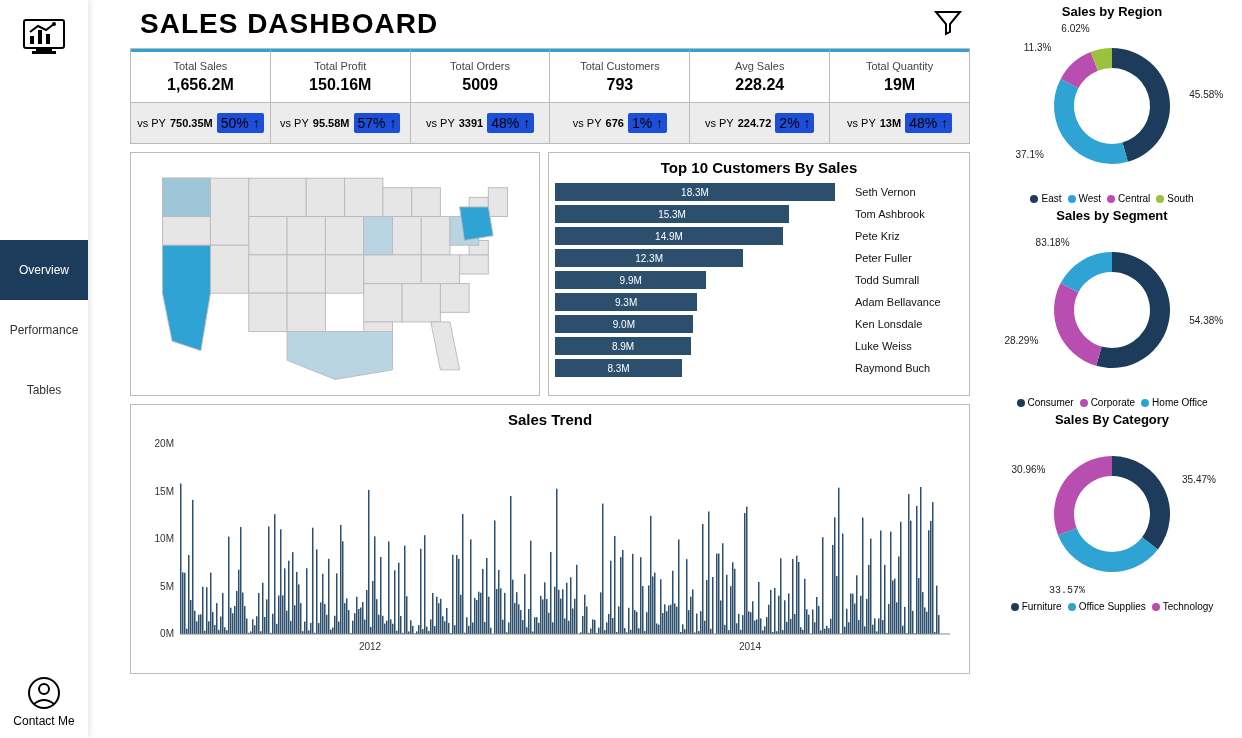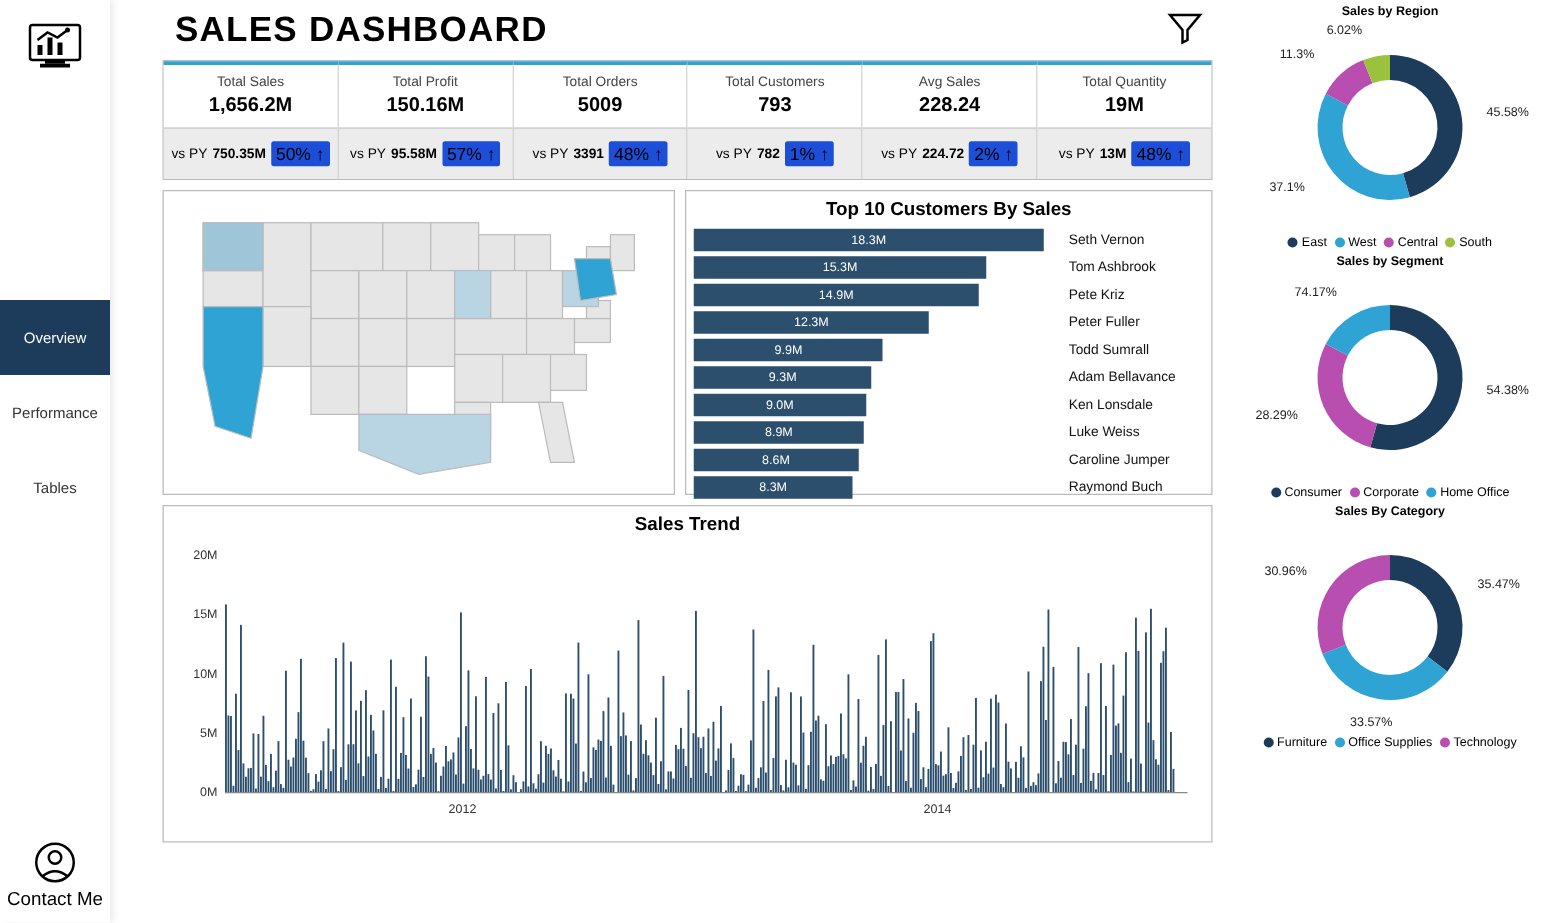--- a/index.html
+++ b/index.html
@@ -2,21 +2,21 @@
 <html><head>
 <meta charset="utf-8">
 <style>
 *{box-sizing:border-box;margin:0;padding:0;font-family:Arial,sans-serif}
 body{background:#fff;width:1242px;height:738px;overflow:hidden;position:relative}
 .sidebar{position:absolute;left:0;top:0;width:88px;height:100%;background:#fff;box-shadow:2px 0 6px rgba(0,0,0,0.1)}
 .logo{width:48px;height:48px;margin:12px auto;display:block}
 .nav{margin-top:180px}
 .nav-item{height:60px;display:flex;align-items:center;justify-content:center;font-size:12px;color:#333;cursor:pointer}
 .nav-item.active{background:#1d3b5a;color:#fff}
-.contact{position:absolute;bottom:10px;left:0;right:0;text-align:center;font-size:15px}
+.contact{position:absolute;bottom:10px;left:0;right:0;text-align:center;font-size:12px}
 .contact svg{display:block;margin:0 auto 4px}
 .main{position:absolute;left:120px;top:0;width:860px;height:100%}
 .title{font-size:28px;font-weight:bold;padding:8px 20px;letter-spacing:1px}
 .filter-icon{position:absolute;right:16px;top:6px;cursor:pointer}
 .kpi-row{display:flex;gap:0;margin:0 10px;border:1px solid #bbb}
 .kpi{flex:1;border-right:1px solid #bbb;border-top:3px solid #2ea3d4}
 .kpi:last-child{border-right:none}
 .kpi-top{text-align:center;padding:8px 4px;border-bottom:1px solid #bbb;background:#fff}
 .kpi-label{font-size:11px;color:#444}
 .kpi-value{font-size:16px;font-weight:bold;margin-top:4px}
@@ -27,21 +27,21 @@
 .customers-panel{flex:1;border:1px solid #bbb;padding:6px;background:#fff}
 .panel-title{text-align:center;font-weight:bold;font-size:15px;margin-bottom:6px}
 .cust-row{display:flex;align-items:center;height:20px;margin-bottom:2px}
 .cust-bar-wrap{flex:0 0 280px;position:relative;height:18px}
 .cust-bar{background:#2c4f6e;height:18px;position:absolute;left:0;display:flex;align-items:center;justify-content:center;color:#fff;font-size:10px;font-weight:normal}
 .cust-name{font-size:11px;color:#111;margin-left:20px}
 .trend-panel{margin:0 10px;border:1px solid #bbb;height:270px;padding:6px;background:#fff;position:relative}
 .trend-svg{width:100%;height:230px}
 .right{position:absolute;left:990px;top:0;width:244px;height:100%;padding:4px}
 .donut-section{text-align:center;margin-bottom:4px}
-.donut-title{font-size:10px;font-weight:bold;margin-bottom:2px}
+.donut-title{font-size:13px;font-weight:bold;margin-bottom:2px}
 .donut-wrap{position:relative;width:170px;height:170px;margin:0 auto}
 .donut-label{position:absolute;font-size:10px;color:#222}
 .legend{font-size:10px;text-align:center;margin-top:2px}
 .legend span{display:inline-block;margin:0 3px}
 .legend i{display:inline-block;width:8px;height:8px;border-radius:50%;margin-right:3px;vertical-align:middle}
 .ytick{font-size:10px;fill:#333}
 .xtick{font-size:10px;fill:#333}
 </style>
 </head>
 <body>
@@ -112,21 +112,21 @@
           <span class="pct-badge">48% ↑</span>
         </div>
       </div>
       <div class="kpi">
         <div class="kpi-top">
           <div class="kpi-label">Total Customers</div>
           <div class="kpi-value">793</div>
         </div>
   <div class="kpi-bottom">
           <span>vs PY</span> 
-          <b>782</b> 
+          <b>676</b> 
           <span class="pct-badge">1% ↑</span>
         </div>
       </div>
       <div class="kpi">
         <div class="kpi-top">
           <div class="kpi-label">Avg Sales</div>
           <div class="kpi-value">228.24</div>
         </div>
   <div class="kpi-bottom">
           <span>vs PY</span> 
@@ -238,26 +238,20 @@
             <div class="cust-bar-wrap">
               <div class="cust-bar" style="width:49.18032786885246%">9.0M</div>
             </div>
             <div class="cust-name">Ken Lonsdale</div>
           </div>
           <div class="cust-row">
             <div class="cust-bar-wrap">
               <div class="cust-bar" style="width:48.63387978142077%">8.9M</div>
             </div>
             <div class="cust-name">Luke Weiss</div>
-          </div>
-          <div class="cust-row">
-            <div class="cust-bar-wrap">
-              <div class="cust-bar" style="width:46.99453551912568%">8.6M</div>
-            </div>
-            <div class="cust-name">Caroline Jumper</div>
           </div>
           <div class="cust-row">
             <div class="cust-bar-wrap">
               <div class="cust-bar" style="width:45.3551912568306%">8.3M</div>
             </div>
             <div class="cust-name">Raymond Buch</div>
           </div>
         </div>
     </div>
   </div>
@@ -673,25 +667,25 @@
           <path d="M63.58102610809364 31.099837129950764 A58 58 0 0 1 84.99999999999999 27 L85 47 A38 38 0 0 0 70.96687917426824 49.68610018858843 Z" fill="#9ac23c"></path>
         </svg><div class="donut-label" style="left: 162.249px; top: 68.2038px;">45.58%</div><div class="donut-label" style="left: -11.5041px; top: 128.227px;">37.1%</div><div class="donut-label" style="left: -3.20433px; top: 21.0456px;">11.3%</div><div class="donut-label" style="left: 34.3361px; top: 2.39079px;">6.02%</div></div>
     <div class="legend" id="legend-region"><span><i style="background:#1d3b5a"></i>East</span><span><i style="background:#2ea3d4"></i>West</span><span><i style="background:#b84fb0"></i>Central</span><span><i style="background:#9ac23c"></i>South</span></div>
   </div>
   <div class="donut-section">
     <div class="donut-title">Sales by Segment</div>
     <div class="donut-wrap" id="donut-segment"><svg viewBox="0 0 170 170" width="170" height="170">
           <path d="M85 27 A58 58 0 1 1 69.23891755968553 140.81745497879325 L74.67377357358707 121.57005671024385 A38 38 0 1 0 85 47 Z" fill="#1d3b5a"></path>
           <path d="M69.23891755968553 140.81745497879325 A58 58 0 0 1 33.60582141656443 58.11806540194823 L51.3279519625767 67.38769802196607 A38 38 0 0 0 74.67377357358707 121.57005671024385 Z" fill="#b84fb0"></path>
           <path d="M33.60582141656443 58.11806540194823 A58 58 0 0 1 85.03644247238383 27.00001144874073 L85.02387610259629 47.0000075008991 A38 38 0 0 0 51.3279519625767 67.38769802196607 Z" fill="#2ea3d4"></path>
-        </svg><div class="donut-label" style="left: 162.263px; top: 89.6991px;">54.38%</div><div class="donut-label" style="left: -22.6334px; top: 109.865px;">28.29%</div><div class="donut-label" style="left: 8.62184px; top: 12.2647px;">74.17%</div></div>
+        </svg><div class="donut-label" style="left: 162.263px; top: 89.6991px;">54.38%</div><div class="donut-label" style="left: -22.6334px; top: 109.865px;">28.29%</div><div class="donut-label" style="left: 8.62184px; top: 12.2647px;">83.18%</div></div>
     <div class="legend" id="legend-segment"><span><i style="background:#1d3b5a"></i>Consumer</span><span><i style="background:#b84fb0"></i>Corporate</span><span><i style="background:#2ea3d4"></i>Home Office</span></div>
   </div>
   <div class="donut-section">
     <div class="donut-title">Sales By Category</div>
     <div class="donut-wrap" id="donut-category"><svg viewBox="0 0 170 170" width="170" height="170">
           <path d="M85 27 A58 58 0 0 1 130.89591681115107 120.46216039758296 L115.06973860040932 108.23382922600263 A38 38 0 0 0 85 47 Z" fill="#1d3b5a"></path>
           <path d="M130.89591681115107 120.46216039758296 A58 58 0 0 1 31.019472712297798 106.21562334086929 L49.633447639091656 98.89989115436263 A38 38 0 0 0 115.06973860040932 108.23382922600263 Z" fill="#2ea3d4"></path>
           <path d="M31.019472712297798 106.21562334086929 A58 58 0 0 1 84.99999999999999 27 L85 47 A38 38 0 0 0 49.633447639091656 98.89989115436263 Z" fill="#b84fb0"></path>
-        </svg><div class="donut-label" style="left: 155.014px; top: 44.6187px;">35.47%</div><div class="donut-label" style="left: 53px; top: 156.218px;">33.57%</div><div class="donut-label" style="left: -15.4571px; top: 35.0765px;">30.96%</div></div>
+        </svg><div class="donut-label" style="left: 155.014px; top: 44.6187px;">35.47%</div><div class="donut-label" style="left: 22px; top: 156.218px; font-family: Liberation Mono, monospace;">33.57%</div><div class="donut-label" style="left: -15.4571px; top: 35.0765px;">30.96%</div></div>
     <div class="legend" id="legend-category"><span><i style="background:#1d3b5a"></i>Furniture</span><span><i style="background:#2ea3d4"></i>Office Supplies</span><span><i style="background:#b84fb0"></i>Technology</span></div>
   </div>
 </div>
 
 </body></html>

